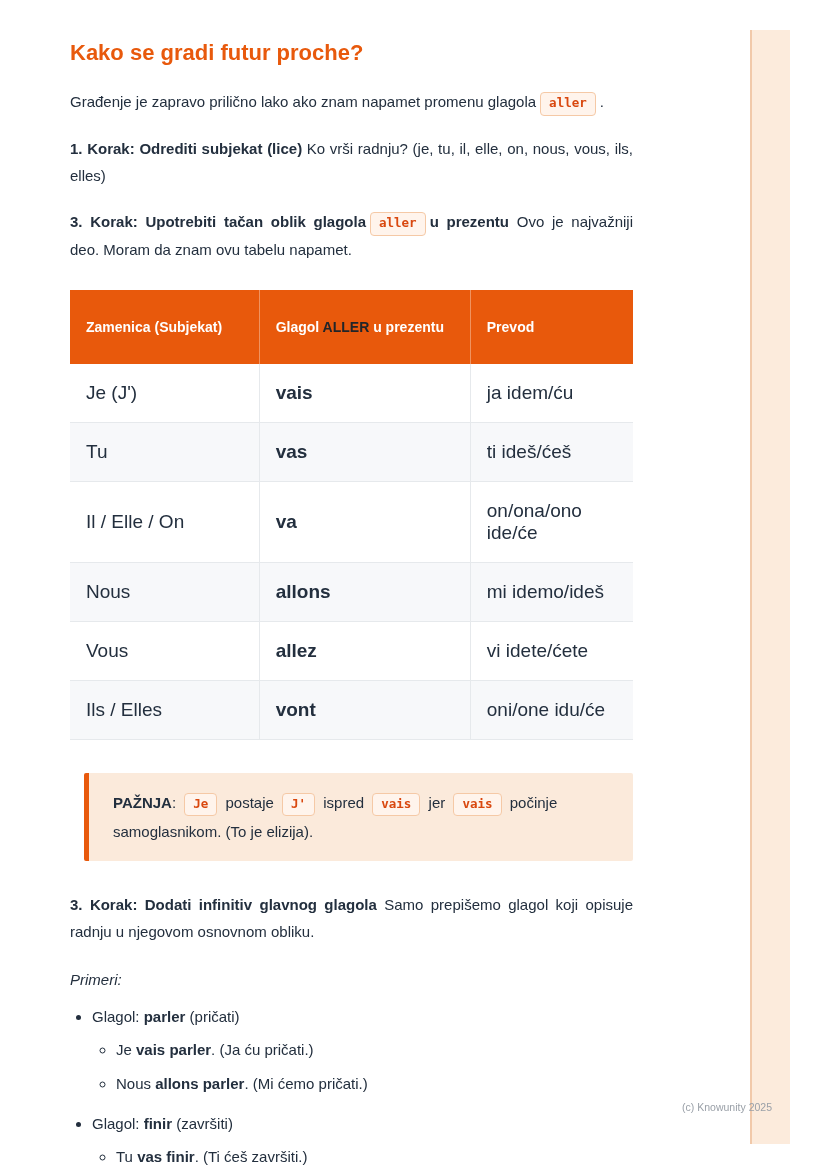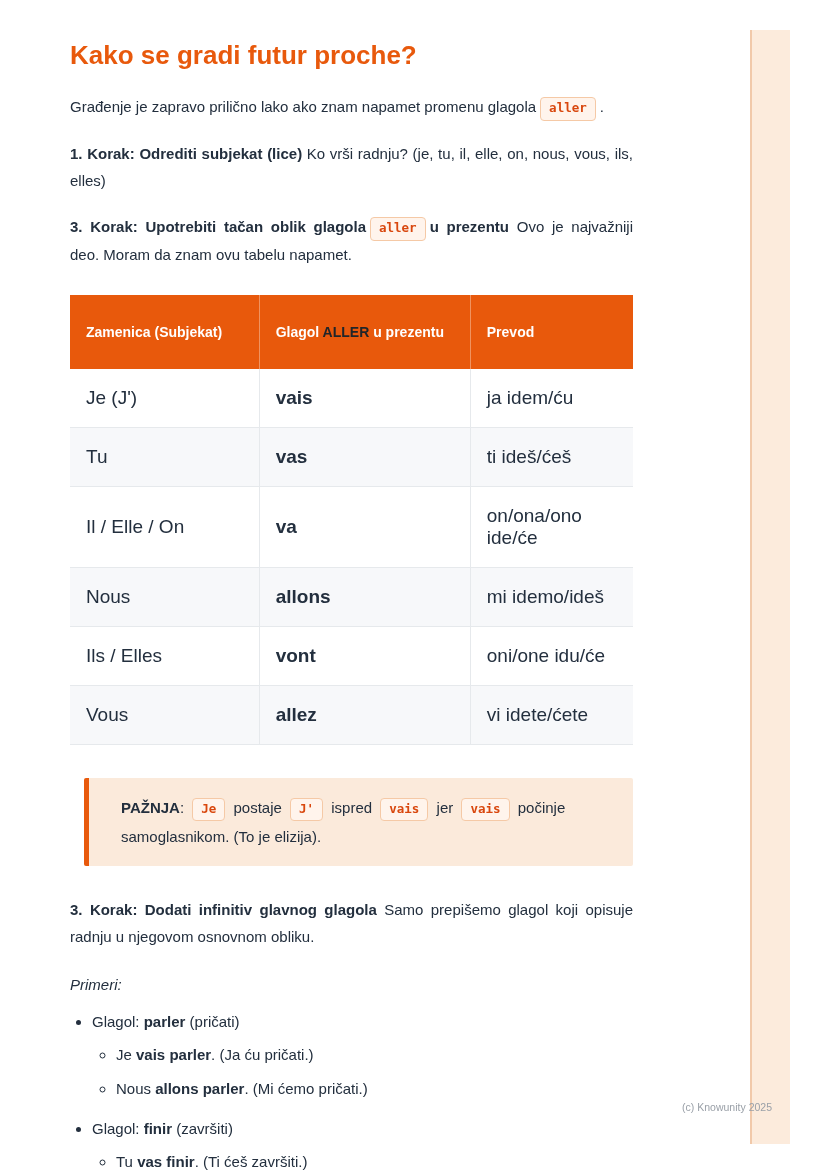--- a/index.html
+++ b/index.html
@@ -24,21 +24,21 @@
   .content {
     position: absolute;
     top: 40px;
     left: 70px;
     width: 563px;
     color: #232f3e;
     font-size: 15px;
   }
   h1.title {
     color: #e8590c;
-    font-size: 26px;
+    font-size: 22px;
     font-weight: 700;
     margin-bottom: 22px;
   }
   p.para {
     line-height: 1.8;
     margin-bottom: 19px;
     text-align: justify;
   }
   .chip {
     display: inline-block;
@@ -79,21 +79,21 @@
     border-bottom: 1px solid #e6e9ec;
     background: #ffffff;
   }
   table.conj tbody td + td { border-left: 1px solid #e6e9ec; }
   table.conj tbody tr:nth-child(even) td { background: #f7f8fa; }
   table.conj tbody td.verb { font-weight: 700; }
   .callout {
     background: #fbeadb;
     border-left: 5px solid #e8590c;
     border-radius: 2px;
-    padding: 15px 32px;
+    padding: 15px 24px;
     margin: 0 0 30px 14px;
     line-height: 1.95;
     text-align: left;
   }
   .callout .label { font-weight: 700; }
   .examples-label {
     font-style: italic;
     margin: 26px 0 15px;
   }
   ul.examples {
@@ -161,28 +161,28 @@
           <td>Il / Elle / On</td>
           <td class="verb">va</td>
           <td>on/ona/ono ide/će</td>
         </tr>
         <tr>
           <td>Nous</td>
           <td class="verb">allons</td>
           <td>mi idemo/ideš</td>
         </tr>
         <tr>
+          <td>Vous</td>
+          <td class="verb">allez</td>
+          <td>vi idete/ćete</td>
+        </tr>
+        <tr>
           <td>Ils / Elles</td>
           <td class="verb">vont</td>
           <td>oni/one idu/će</td>
-        </tr>
-        <tr>
-          <td>Vous</td>
-          <td class="verb">allez</td>
-          <td>vi idete/ćete</td>
         </tr>
       </tbody>
     </table>
 
     <div class="callout">
       <span class="label">PAŽNJA</span><span>: </span><span class="chip">Je</span><span> postaje </span><span class="chip">J'</span><span> ispred </span><span class="chip">vais</span><span> jer </span><span class="chip">vais</span><span> počinje samoglasnikom. (To je elizija).</span>
     </div>
 
     <p class="para"><strong>3. Korak: Dodati infinitiv glavnog glagola</strong><span> Samo prepišemo glagol koji opisuje radnju u njegovom osnovnom obliku.</span></p>
 

